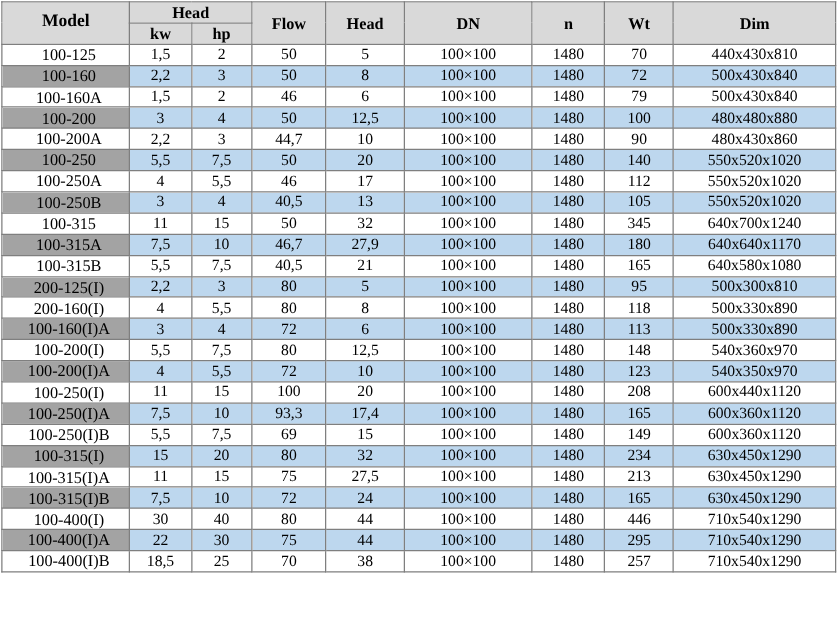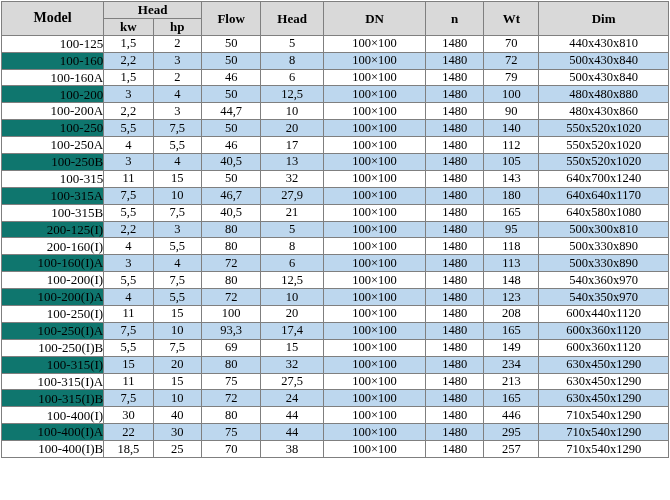--- a/index.html
+++ b/index.html
@@ -35,26 +35,26 @@
     font-weight: bold;
     font-size: 13px;
   }
   table.spec thead th.model-head {
     font-size: 14px;
   }
   tbody tr.alt td {
     background: #bdd7ee;
   }
   tbody tr td.model-col {
-    text-align: right;
+    text-align: center;
     padding-left: 5px;
     font-size: 13px;
   }
   tbody tr.alt td.model-col {
-    background: #0f766e;
+    background: #a3a3a3;
   }
   
   col.c-model { width: 93px; }
   col.c-kw    { width: 45px; }
   col.c-hp    { width: 44px; }
   col.c-flow  { width: 54px; }
   col.c-head  { width: 57px; }
   col.c-dn    { width: 93px; }
   col.c-n     { width: 53px; }
   col.c-wt    { width: 50px; }
@@ -181,21 +181,21 @@
         <td>550x520x1020</td>
       </tr>
       <tr>
         <td class="model-col">100-315</td>
         <td>11</td>
         <td>15</td>
         <td>50</td>
         <td>32</td>
         <td>100×100</td>
         <td>1480</td>
-        <td>143</td>
+        <td>345</td>
         <td>640x700x1240</td>
       </tr>
       <tr class="alt">
         <td class="model-col">100-315A</td>
         <td>7,5</td>
         <td>10</td>
         <td>46,7</td>
         <td>27,9</td>
         <td>100×100</td>
         <td>1480</td>

